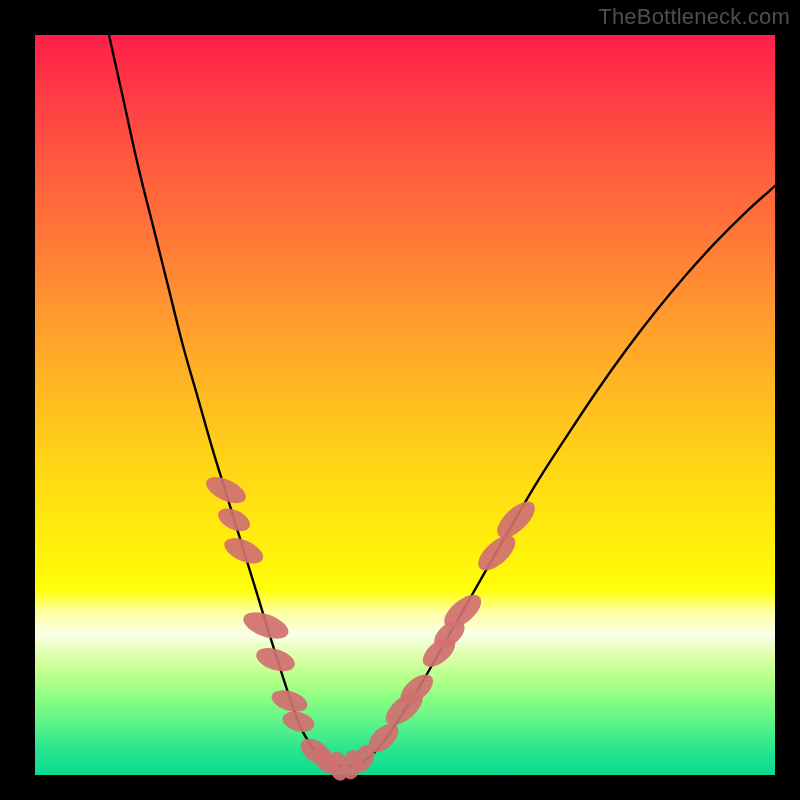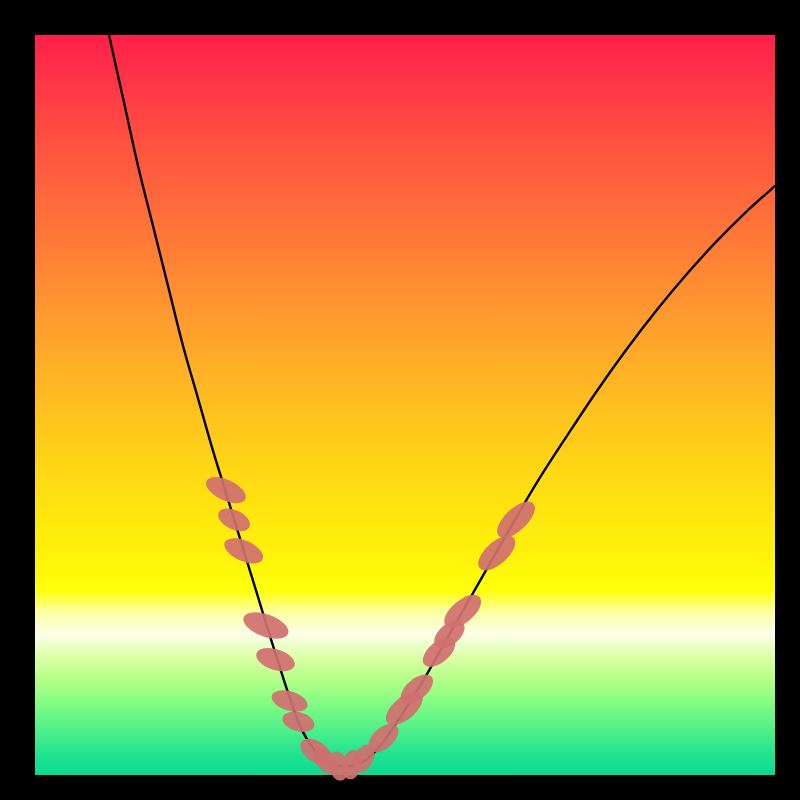--- a/index.html
+++ b/index.html
@@ -88,13 +88,14 @@
           <ellipse cx="369.26" cy="673.40" rx="11.10" ry="22.20" transform="rotate(50 369.26 673.40)" fill="#d07070" stroke="#b85858" stroke-width="0" opacity="0.92"></ellipse>
           <ellipse cx="381.84" cy="654.16" rx="10.36" ry="19.24" transform="rotate(50 381.84 654.16)" fill="#d07070" stroke="#b85858" stroke-width="0" opacity="0.92"></ellipse>
           <ellipse cx="404.04" cy="617.16" rx="10.36" ry="19.24" transform="rotate(50 404.04 617.16)" fill="#d07070" stroke="#b85858" stroke-width="0" opacity="0.92"></ellipse>
           <ellipse cx="414.40" cy="599.40" rx="10.36" ry="17.76" transform="rotate(50 414.40 599.40)" fill="#d07070" stroke="#b85858" stroke-width="0" opacity="0.92"></ellipse>
           <ellipse cx="427.72" cy="576.46" rx="11.10" ry="22.20" transform="rotate(50 427.72 576.46)" fill="#d07070" stroke="#b85858" stroke-width="0" opacity="0.92"></ellipse>
           <ellipse cx="461.76" cy="518.00" rx="11.10" ry="22.94" transform="rotate(48 461.76 518.00)" fill="#d07070" stroke="#b85858" stroke-width="0" opacity="0.92"></ellipse>
           <ellipse cx="481.00" cy="484.70" rx="11.10" ry="23.68" transform="rotate(47 481.00 484.70)" fill="#d07070" stroke="#b85858" stroke-width="0" opacity="0.92"></ellipse>
         </g>
     </svg>
   </div>
+  <div class="watermark">TheBottleneck.com</div>
 </div>
 
 </body></html>

